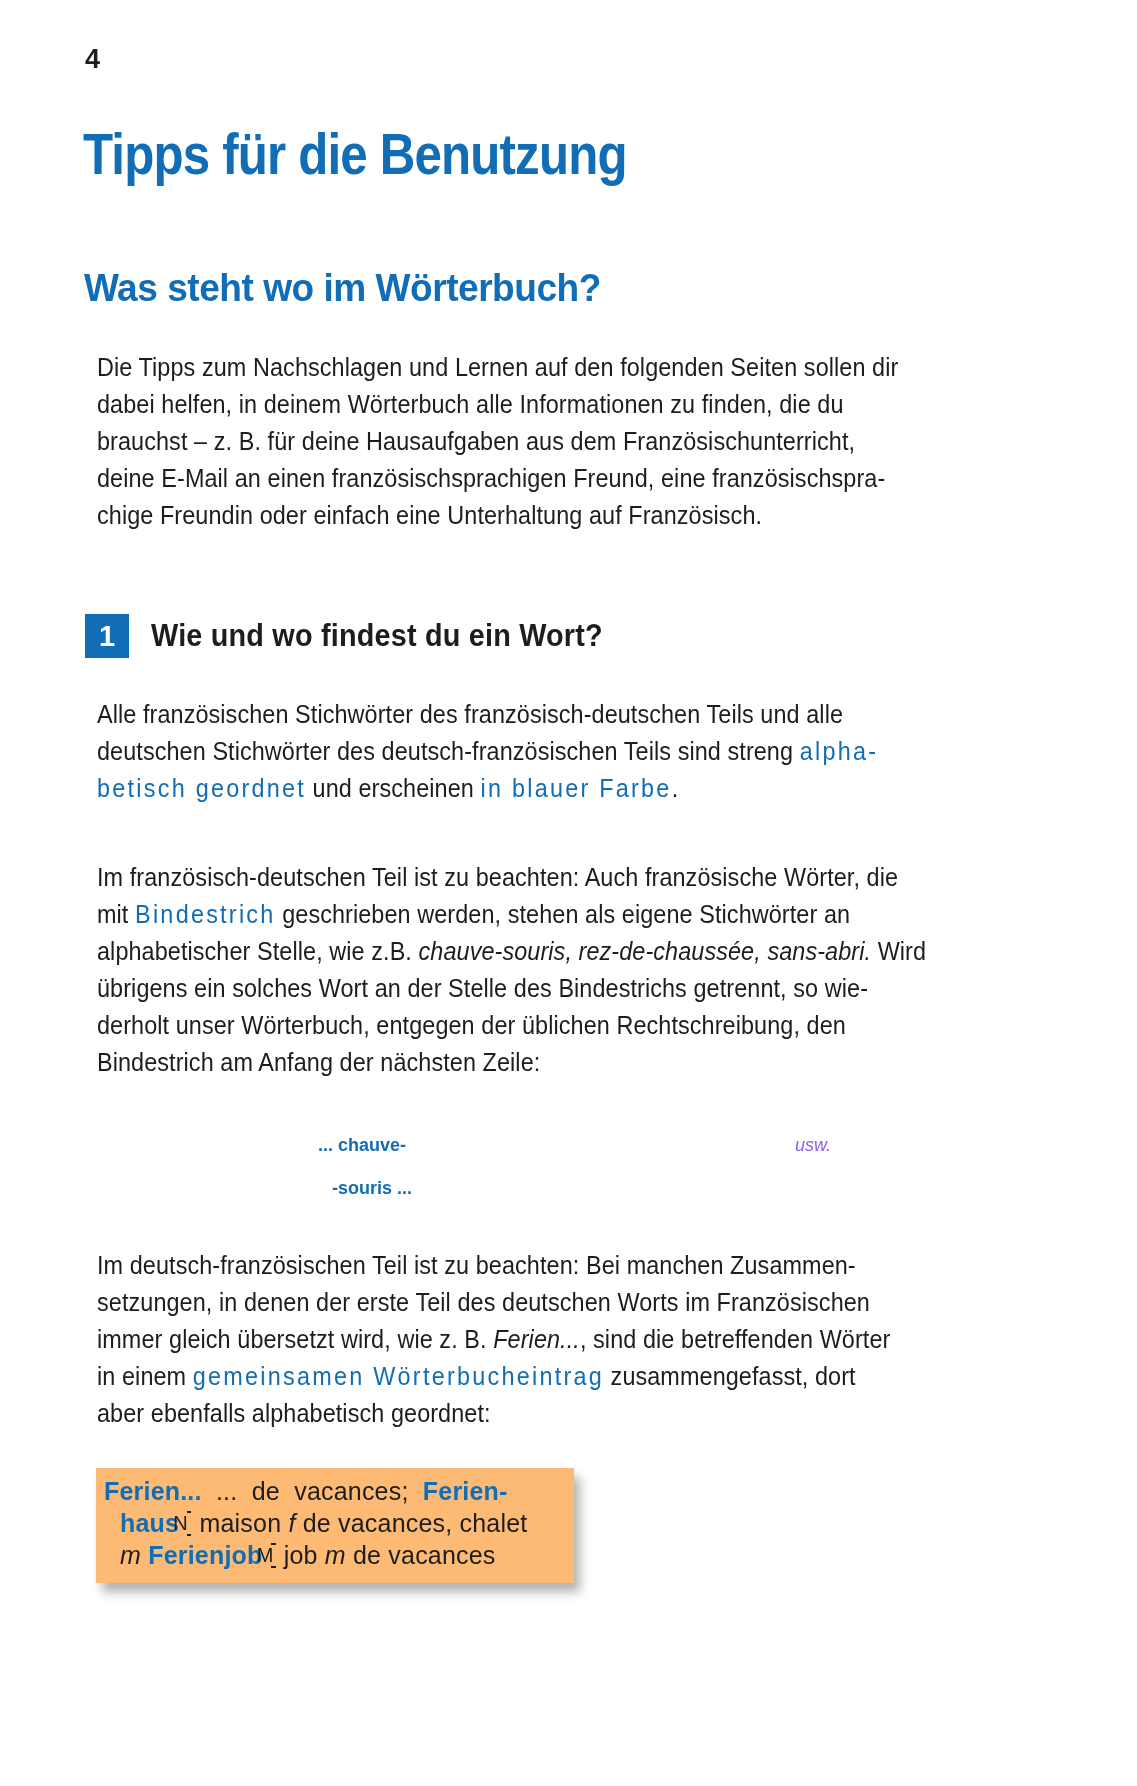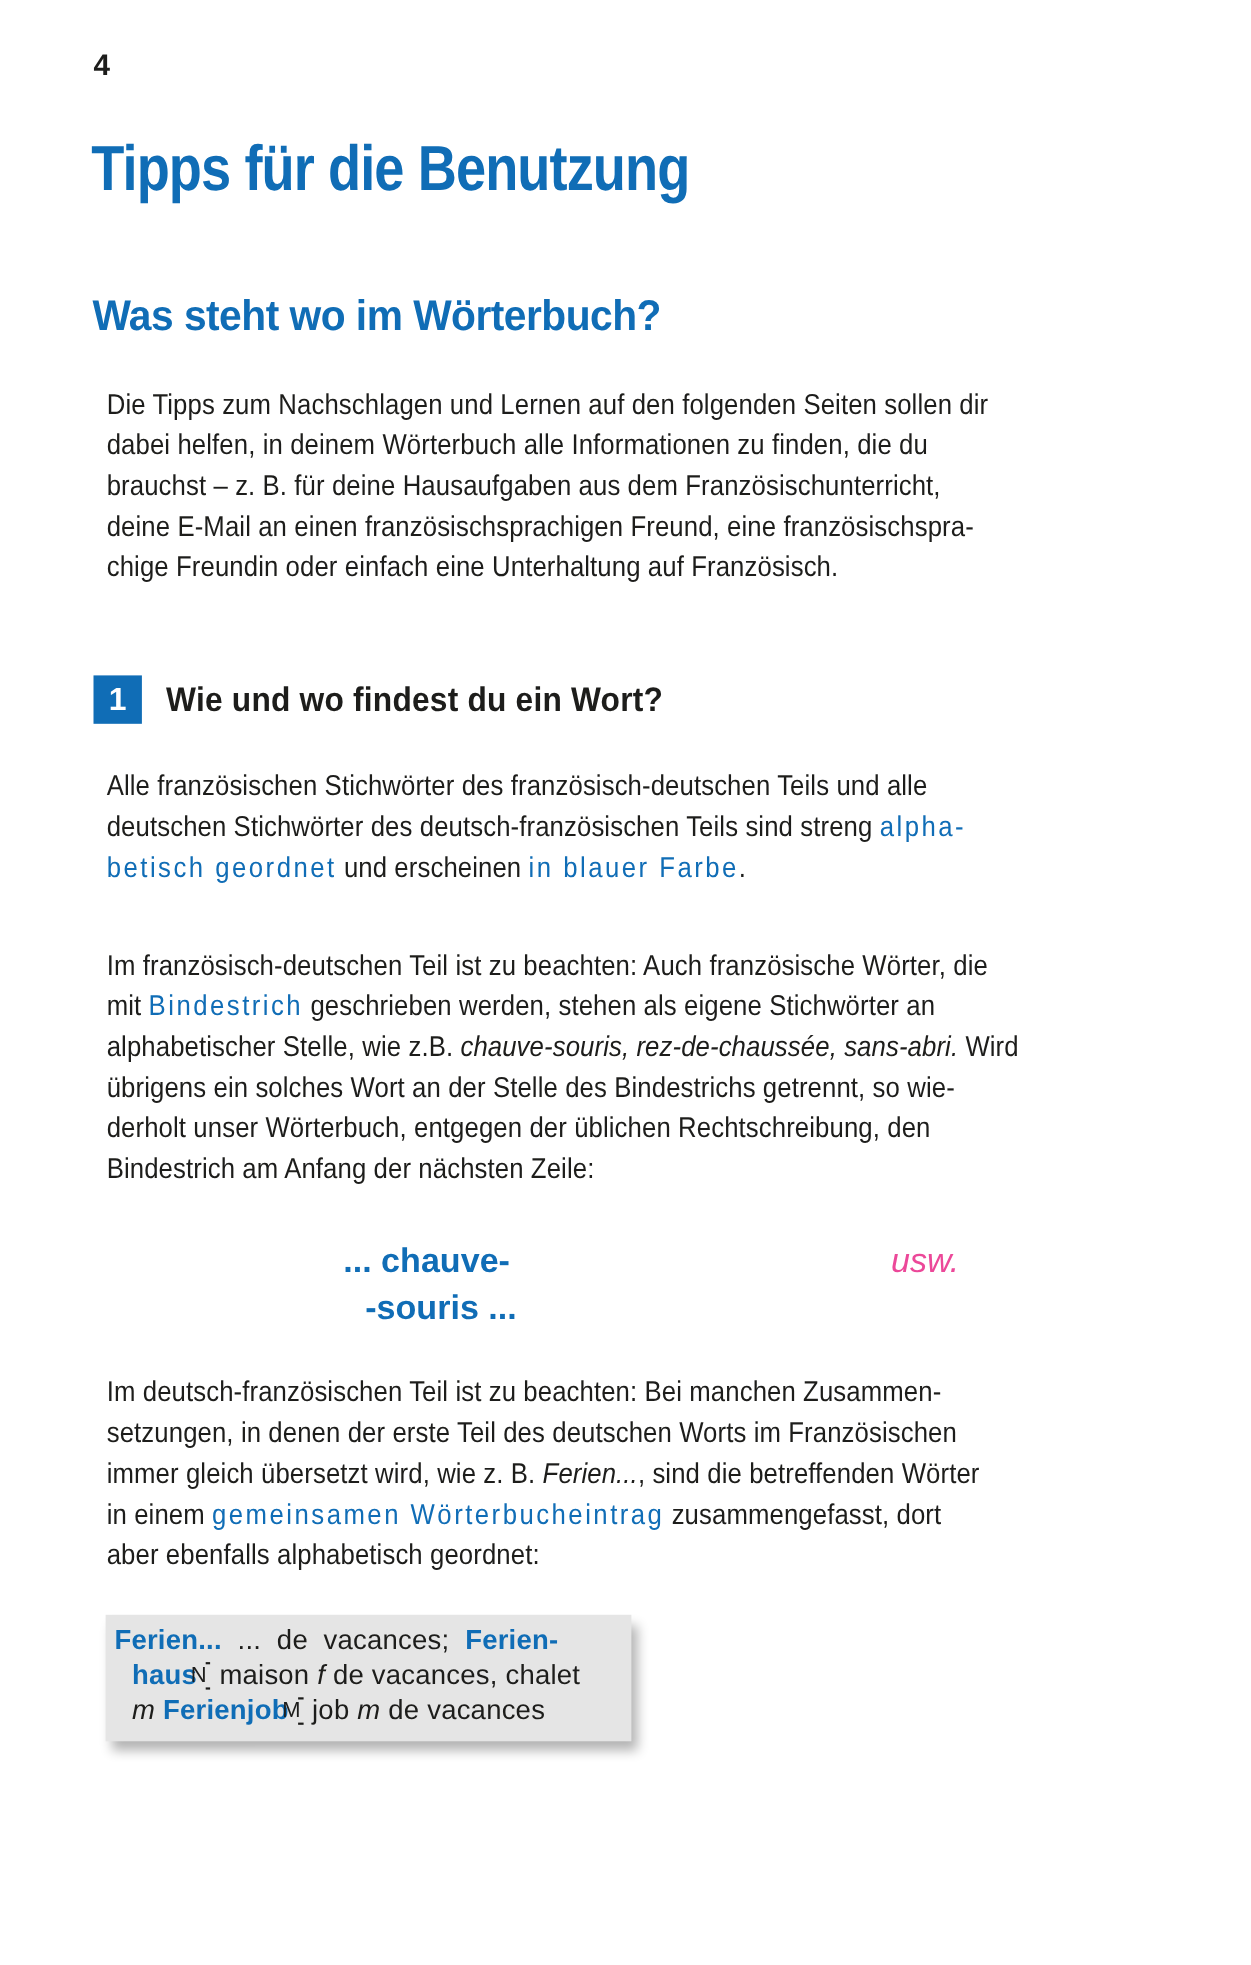--- a/index.html
+++ b/index.html
@@ -64,31 +64,31 @@
     display:inline-block;
     font-size:20px;line-height:1.05;
     border-top:2px solid #1d1d1b;border-bottom:2px solid #1d1d1b;
     padding:0 2px;margin:0 1px;
     transform:translateY(-2px);
     font-style:normal;font-weight:normal;color:#1d1d1b;
   }
 
   .example-row{
     position:absolute;left:97px;top:1124px;width:900px;height:100px;
-    font-size:31px;line-height:43px;
+    font-size:18px;line-height:43px;text-align:center;
   }
   .ex-col{position:absolute;top:0;color:var(--blue);font-weight:bold;white-space:nowrap;}
   .ex-col1{left:215px;}
   .ex-col2{left:483px;}
-  .ex-etc{position:absolute;top:0;left:713px;font-style:italic;font-weight:normal;color:#ec4899;white-space:nowrap;}
+  .ex-etc{position:absolute;top:0;left:698px;font-style:italic;font-weight:normal;color:#8b5cf6;white-space:nowrap;}
   .ex-indent{display:inline-block;margin-left:20px;}
 
   .entry-box{
     position:absolute;left:96px;top:1468px;width:478px;
-    background:#e5e5e5;
+    background:#fdba74;
     box-shadow:6px 9px 10px rgba(0,0,0,0.30);
     padding:7px 6px 12px 8px;
     box-sizing:border-box;
   }
   .entry-text{
     margin:0;
     font-size:25px;line-height:32px;
     white-space:pre;
     padding-left:16px;text-indent:-16px;
     letter-spacing:0.2px;

